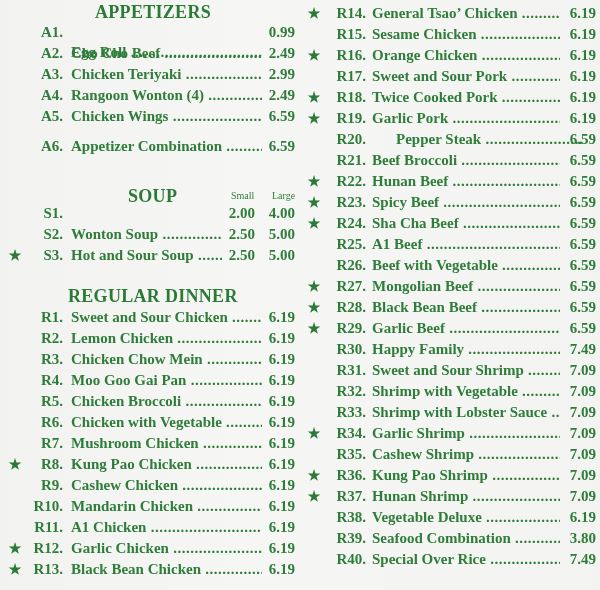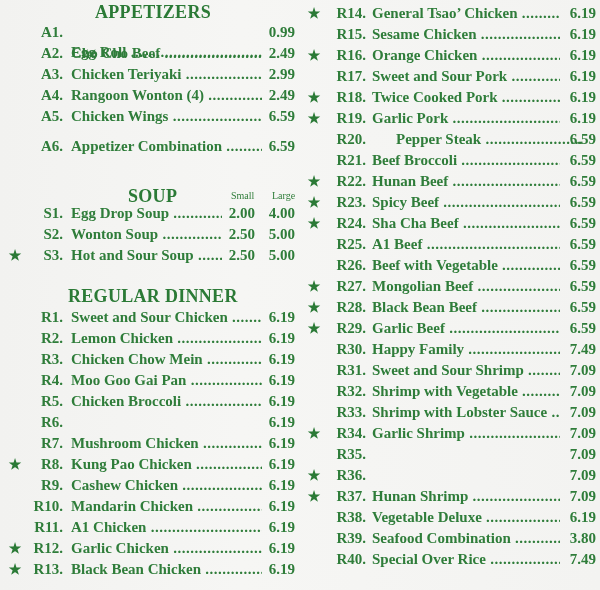--- a/index.html
+++ b/index.html
@@ -113,21 +113,20 @@
       <div class="row" style="top: 136px; left: 0px; width: 300px;">
         <span class="code" style="right: 237px;">A6.</span>
         <span class="name" style="left: 71px; width: 191px;"><span class="name-inner">Appetizer Combination</span></span>
         <span class="price" style="right: 5px;">6.59</span>
       </div>
       <div class="section-title" style="left: 128px; top: 186px;">SOUP</div>
       <span class="size-label" style="left: 231px; top: 190px;">Small</span>
       <span class="size-label" style="left: 272px; top: 190px;">Large</span>
       <div class="row" style="top: 203px; left: 0px; width: 300px;">
         <span class="code" style="right: 237px;">S1.</span>
-        <span class="name" style="left: 71px; width: 151px;"><span class="name-inner">Egg Drop Soup</span></span>
         <span class="price" style="right: 45px;">2.00</span>
         <span class="price" style="right: 5px;">4.00</span>
       </div>
       <div class="row" style="top: 224px; left: 0px; width: 300px;">
         <span class="code" style="right: 237px;">S2.</span>
         <span class="name" style="left: 71px; width: 151px;"><span class="name-inner">Wonton Soup</span></span>
         <span class="price" style="right: 45px;">2.50</span>
         <span class="price" style="right: 5px;">5.00</span>
       </div>
       <div class="row" style="top: 245px; left: 0px; width: 300px;">
@@ -158,20 +157,21 @@
         <span class="name" style="left: 71px; width: 191px;"><span class="name-inner">Moo Goo Gai Pan</span></span>
         <span class="price" style="right: 5px;">6.19</span>
       </div>
       <div class="row" style="top: 391px; left: 0px; width: 300px;">
         <span class="code" style="right: 237px;">R5.</span>
         <span class="name" style="left: 71px; width: 191px;"><span class="name-inner">Chicken Broccoli</span></span>
         <span class="price" style="right: 5px;">6.19</span>
       </div>
       <div class="row" style="top: 412px; left: 0px; width: 300px;">
         <span class="code" style="right: 237px;">R6.</span>
+        <span class="name" style="left: 71px; width: 191px;"><span class="name-inner">Chicken with Vegetable</span></span>
         <span class="price" style="right: 5px;">6.19</span>
       </div>
       <div class="row" style="top: 433px; left: 0px; width: 300px;">
         <span class="code" style="right: 237px;">R7.</span>
         <span class="name" style="left: 71px; width: 191px;"><span class="name-inner">Mushroom Chicken</span></span>
         <span class="price" style="right: 5px;">6.19</span>
       </div>
       <div class="row" style="top: 454px; left: 0px; width: 300px;">
         <span class="star" style="left: 8px;">★</span>
         <span class="code" style="right: 237px;">R8.</span>
@@ -318,25 +318,27 @@
         <span class="price" style="right: 4px;">7.09</span>
       </div>
       <div class="row" style="top: 423px; left: 0px; width: 298px;">
         <span class="star" style="left: 5px;">★</span>
         <span class="code" style="right: 234px;">R34.</span>
         <span class="name" style="left: 70px; width: 188px;"><span class="name-inner">Garlic Shrimp</span></span>
         <span class="price" style="right: 4px;">7.09</span>
       </div>
       <div class="row" style="top: 444px; left: 0px; width: 298px;">
         <span class="code" style="right: 234px;">R35.</span>
+        <span class="name" style="left: 70px; width: 188px;"><span class="name-inner">Cashew Shrimp</span></span>
         <span class="price" style="right: 4px;">7.09</span>
       </div>
       <div class="row" style="top: 465px; left: 0px; width: 298px;">
         <span class="star" style="left: 5px;">★</span>
         <span class="code" style="right: 234px;">R36.</span>
+        <span class="name" style="left: 70px; width: 188px;"><span class="name-inner">Kung Pao Shrimp</span></span>
         <span class="price" style="right: 4px;">7.09</span>
       </div>
       <div class="row" style="top: 486px; left: 0px; width: 298px;">
         <span class="star" style="left: 5px;">★</span>
         <span class="code" style="right: 234px;">R37.</span>
         <span class="name" style="left: 70px; width: 188px;"><span class="name-inner">Hunan Shrimp</span></span>
         <span class="price" style="right: 4px;">7.09</span>
       </div>
       <div class="row" style="top: 507px; left: 0px; width: 298px;">
         <span class="code" style="right: 234px;">R38.</span>

